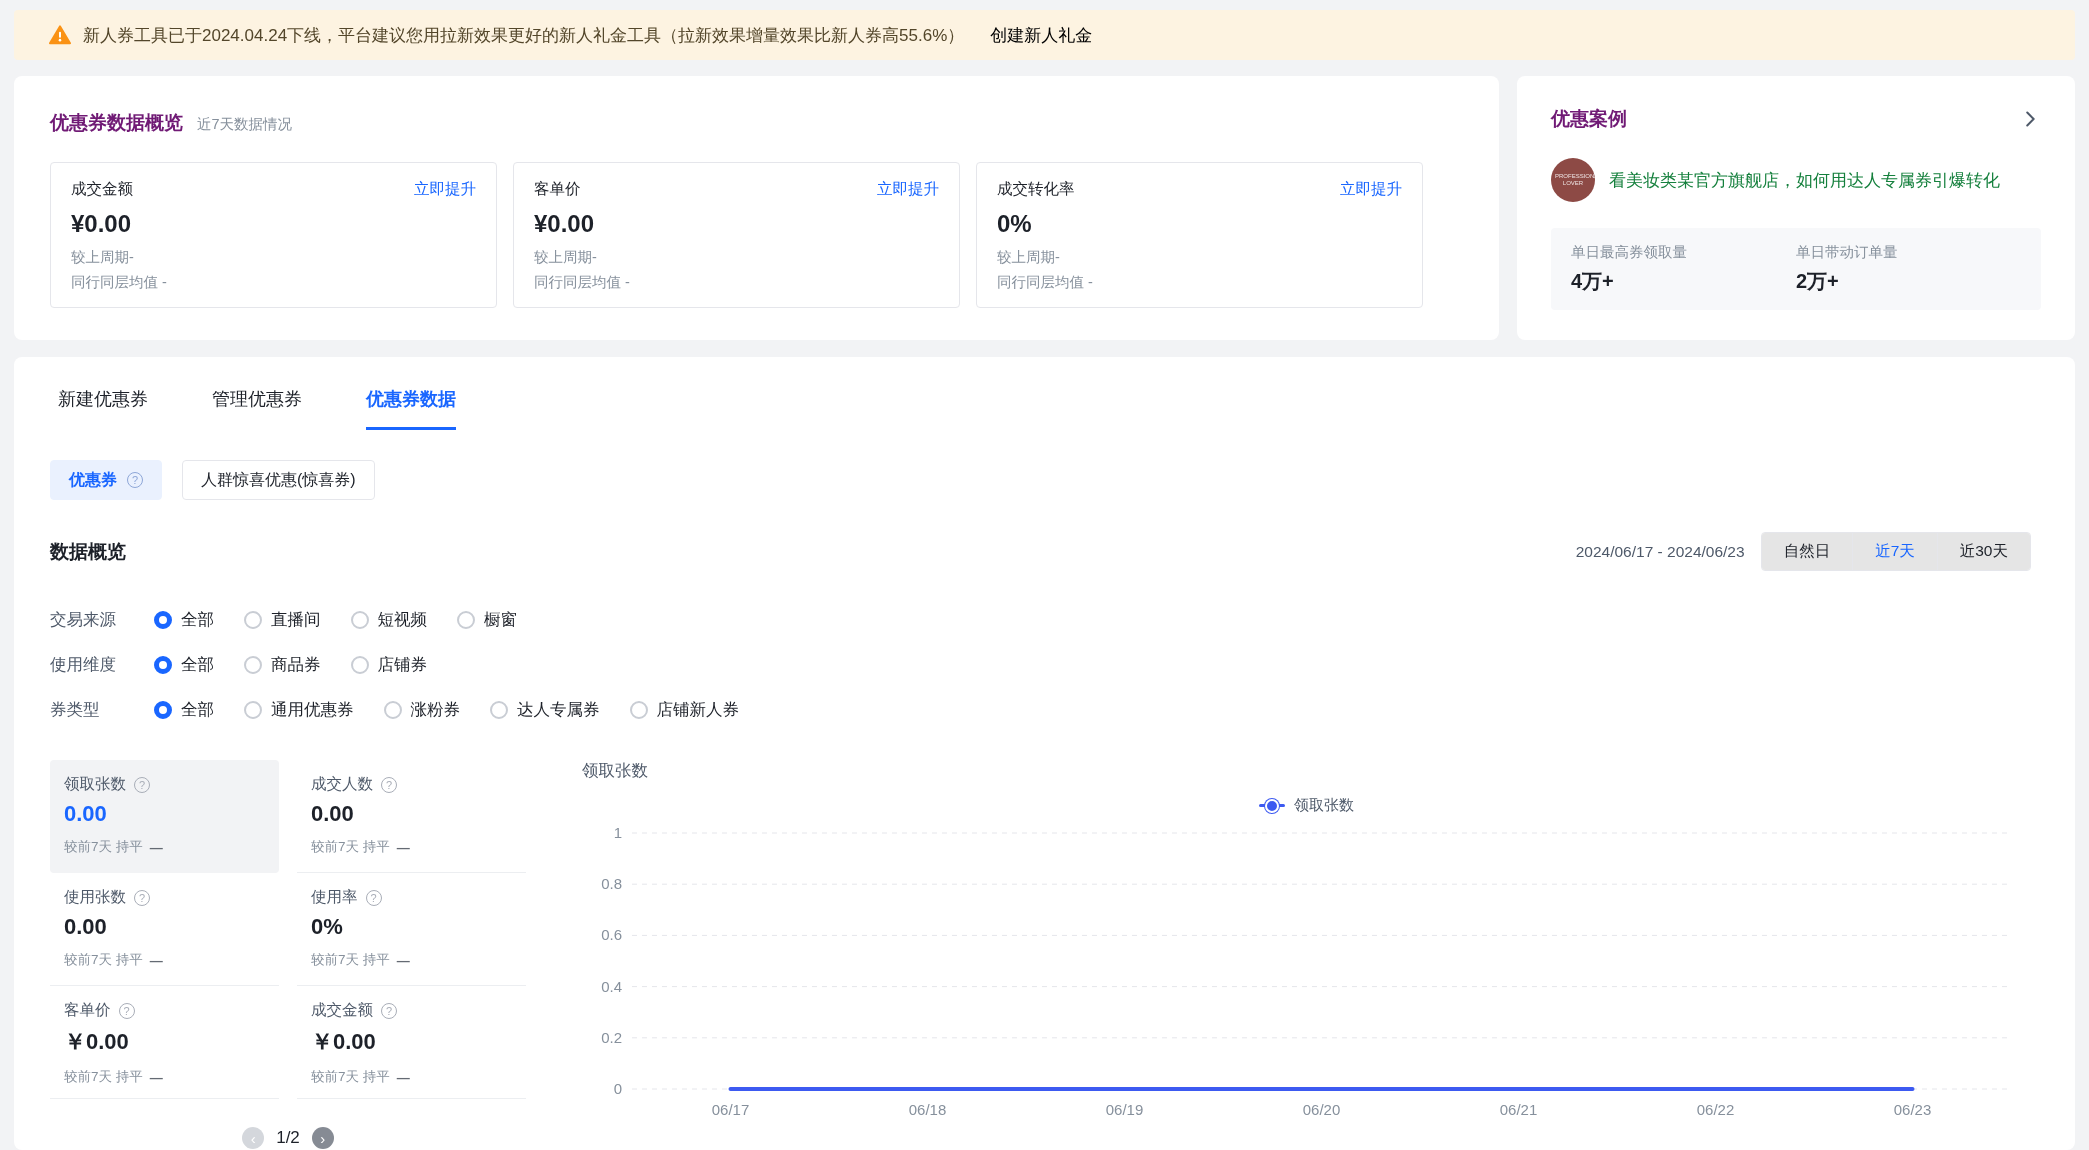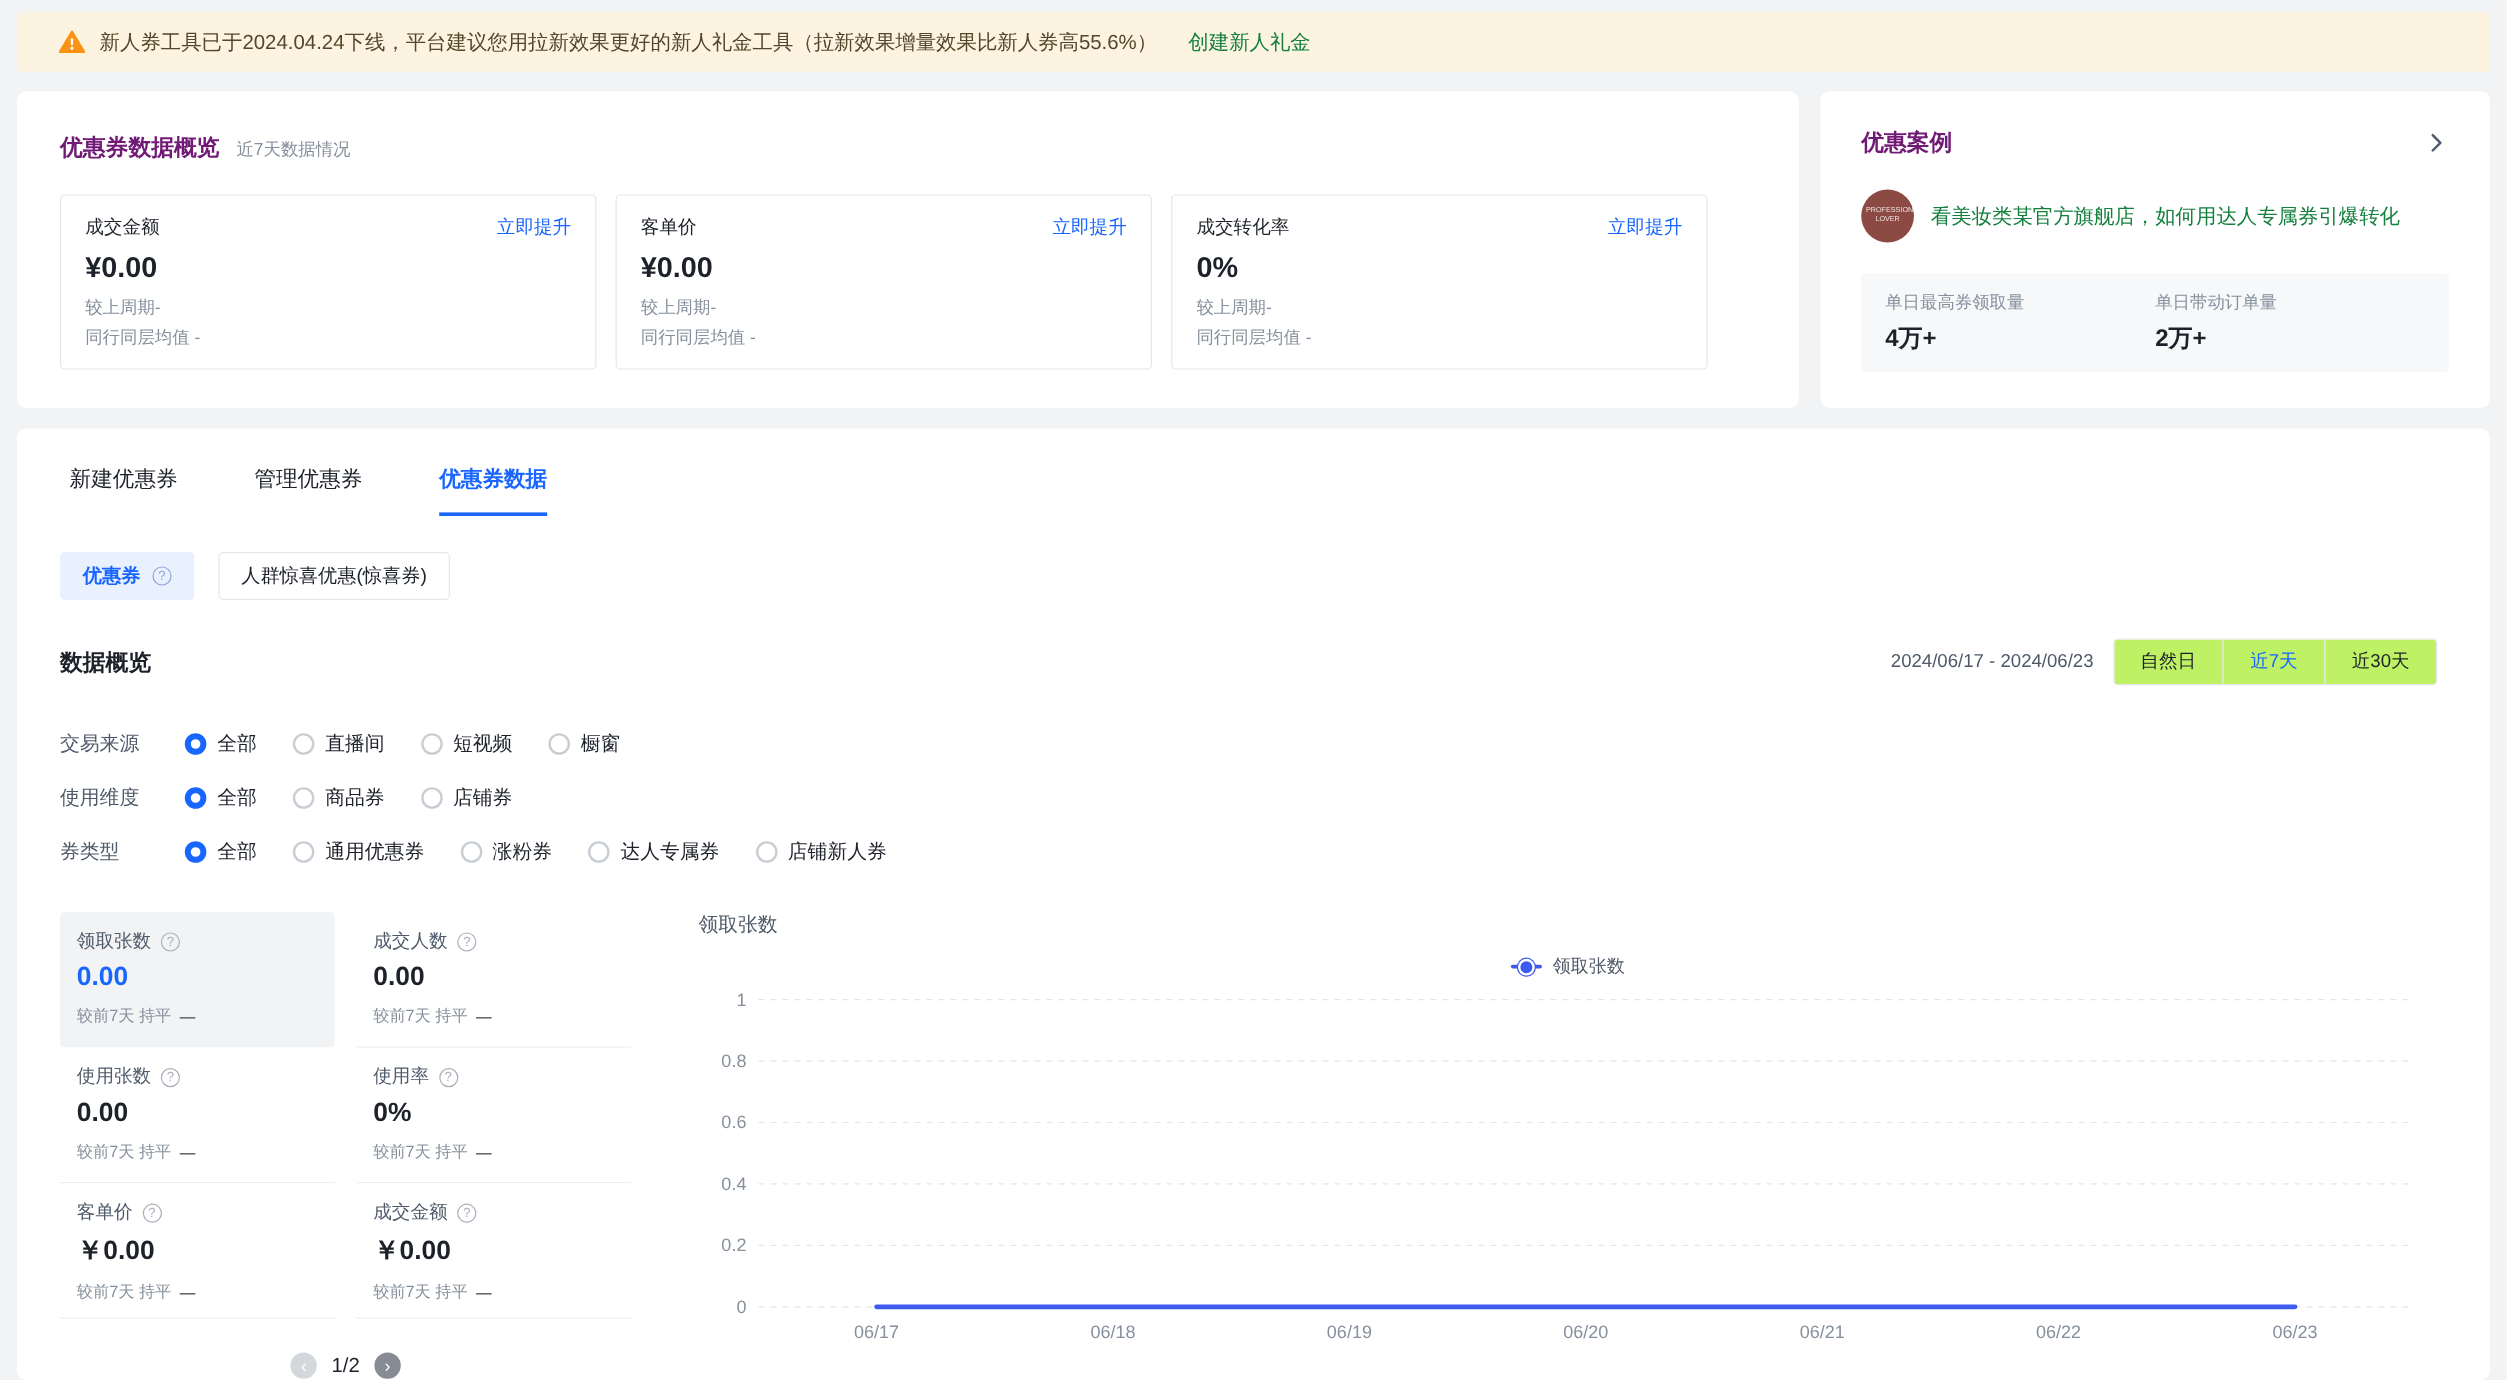--- a/index.html
+++ b/index.html
@@ -9,21 +9,21 @@
     background:#f2f3f5; color:#1d2129;
   }
   .page { width:2089px; height:1150px; display:flex; flex-direction:column; }
 
   
   .banner {
     margin:10px 14px 0 14px; height:50px; background:#fdf3e1; border-radius:4px;
     display:flex; align-items:center; padding:0 35px; gap:12px; flex:0 0 auto;
   }
   .banner-text { font-size:17px; color:#53462a; }
-  .banner-link { font-size:17px; color:#15803d; text-decoration:none; margin-left:14px; cursor:pointer; }
+  .banner-link { font-size:17px; color:#000000; text-decoration:none; margin-left:14px; cursor:pointer; }
   .warn-icon { width:22px; height:22px; display:inline-flex; }
 
   
   .card { background:#fff; border-radius:8px; }
   .row-top { display:flex; gap:18px; margin:16px 14px 0 14px; height:264px; flex:0 0 auto; }
   .overview-card { flex:1; padding:34px 36px; }
   .case-card { width:558px; padding:30px 34px; }
 
   .card-head { display:flex; align-items:baseline; gap:14px; }
   .card-title { font-size:19px; font-weight:bold; color:#701a75; }
@@ -75,21 +75,21 @@
     font-size:11px; color:#a9aeb8; font-weight:normal; margin-left:4px;
   }
   .pill .qmark { border-color:#8ea7d8; color:#8ea7d8; }
 
   .section-row { display:flex; justify-content:space-between; align-items:center; margin-top:32px;gap:47px; }
   .section-title { font-size:19px; font-weight:bold; }
   .section-right { display:flex; align-items:center; gap:16px; }
   .date-range { font-size:15.5px; color:#4e5969; cursor:pointer; }
   .seg { display:flex; border:1px solid #e5e6eb; border-radius:4px; overflow:hidden; background:#fff; }
   .seg-item {
-    padding:8px 22px; font-size:15.5px; color:#1d2129; cursor:pointer; background:#bef264;
+    padding:8px 22px; font-size:15.5px; color:#1d2129; cursor:pointer; background:#e5e5e5;
   }
   .seg-item + .seg-item { border-left:1px solid #e5e6eb; }
   .seg-item.active { color:#1966ff; }
 
   
   .filters { margin-top:26px; }
   .filter-row { display:flex; align-items:center; height:45px; }
   .filter-label { width:104px; font-size:16.5px; color:#4e5969; flex:0 0 auto; }
   .radio { display:inline-flex; align-items:center; gap:9px; margin-right:30px; cursor:pointer; font-size:16.5px; color:#1d2129; }
   .rdot { width:18px; height:18px; border-radius:50%; border:2px solid #c9cdd4; background:#fff; flex:0 0 auto; }

